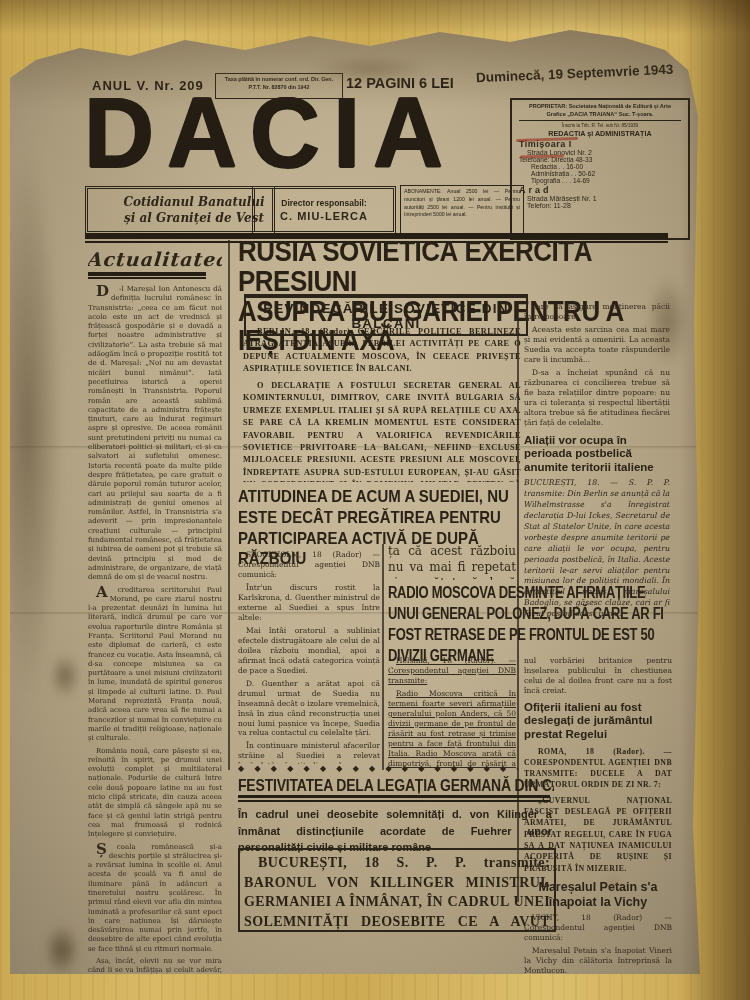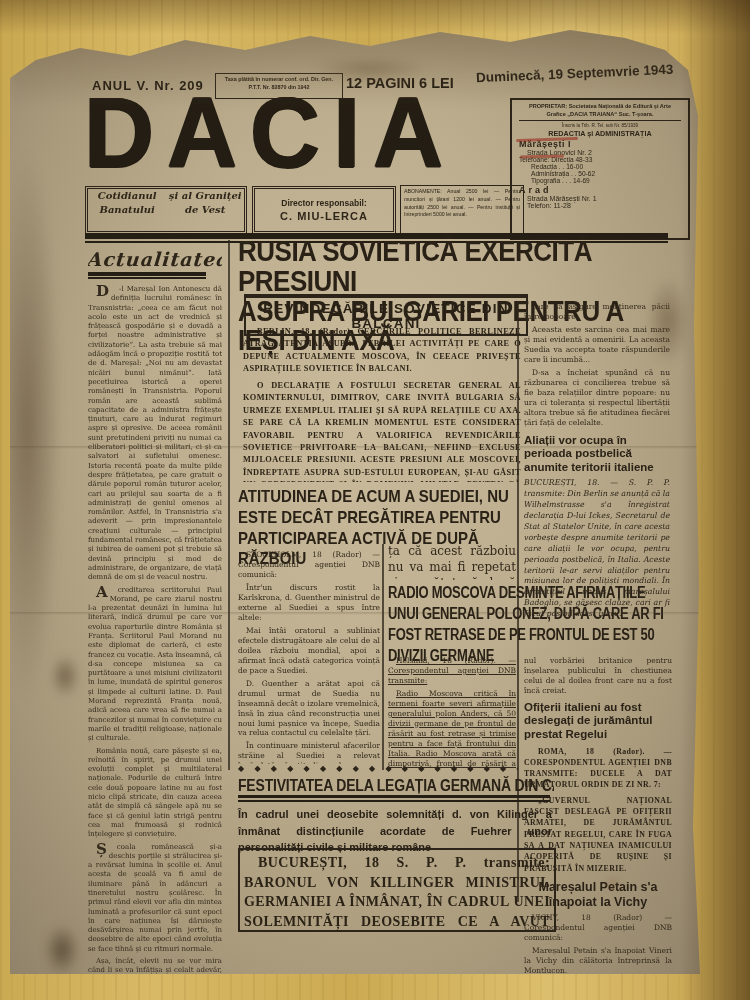--- a/index.html
+++ b/index.html
@@ -53,36 +53,36 @@
 
     <div style="position:absolute;left:74px;top:58px;width:430px;font-weight:900;font-size:97px;line-height:1;
          letter-spacing:13px;color:#241d13;transform:scaleY(1.04);
          text-shadow:1px 0 #241d13,-1px 0 #241d13,0 1px #241d13;">DACIA</div>
 
     <div class="box2" style="position:absolute;left:500px;top:72px;width:162px;height:132px;padding:3px 7px;overflow:hidden;">
       <div style="font-size:5.6px;font-weight:700;text-align:center;line-height:1.35;">PROPRIETAR: Societatea Națională de Editură și Arte Grafice „DACIA TRAIANA“ Suc. T-șoara.</div>
       <div style="border-top:1px solid #2c2418;margin:2px 0;"></div>
       <div style="font-size:4.6px;text-align:center;">Înscris la Trib. R. Tel. sub Nr. 85/1939</div>
       <div style="font-size:7.2px;font-weight:700;text-align:center;margin-top:1px;">REDACȚIA și ADMINISTRAȚIA</div>
-      <div style="font-size:9px;font-weight:800;letter-spacing:.5px;margin-top:1px;">Mărășești I</div>
+      <div style="font-size:9px;font-weight:800;letter-spacing:.5px;margin-top:1px;">Timișoara I</div>
       <div style="font-size:7px;padding-left:8px;">Strada Lonovici Nr. 2</div>
       <div style="font-size:6.6px;">Telefoane: Direcția 48-33</div>
       <div style="font-size:6.6px;padding-left:12px;">Redacția . . 16-00</div>
       <div style="font-size:6.6px;padding-left:12px;">Administrația . . 50-62</div>
       <div style="font-size:6.6px;padding-left:12px;">Tipografia . . . 14-69</div>
       <div style="font-size:9px;font-weight:800;letter-spacing:3px;margin-top:1px;">Arad</div>
       <div style="font-size:7px;padding-left:8px;">Strada Mărășești Nr. 1</div>
       <div style="font-size:7px;padding-left:8px;">Telefon: 11-28</div>
     </div>
     <div class="redmark" style="left:506px;top:112px;width:62px;height:3px;transform:rotate(-2deg);"></div>
     <div class="redmark" style="left:510px;top:129px;width:44px;height:3px;transform:rotate(-1deg);"></div>
 
     <div style="position:absolute;left:75px;top:160px;width:156px;height:42px;border:3px double #2c2418;
-         display:flex;justify-content:center;text-align:center;
-         font-family:'DejaVu Serif',serif;font-weight:700;font-size:10px;line-height:1.35;font-style:italic;">
+         display:flex;flex-direction:column;justify-content:center;text-align:center;
+         font-family:'DejaVu Serif',serif;font-weight:700;font-size:12px;line-height:1.35;font-style:italic;padding-left:28px;">
       <div>Cotidianul Banatului</div>
       <div>și al Graniței de Vest</div>
     </div>
     <div style="position:absolute;left:242px;top:160px;width:138px;height:42px;border:3px double #2c2418;
          display:flex;flex-direction:column;justify-content:center;text-align:center;">
       <div style="font-size:8.5px;font-weight:800;">Director responsabil:</div>
       <div style="font-size:11px;font-weight:800;letter-spacing:1px;margin-top:2px;">C. MIU-LERCA</div>
     </div>
     <div style="position:absolute;left:390px;top:159px;width:116px;height:44px;border:1px solid #2c2418;
          font-size:5.2px;line-height:1.5;text-align:justify;padding:2px 3px;overflow:hidden;color:#2c2418;">ABONAMENTE: Anual 2500 lei — Pentru muncitori și țărani 1200 lei anual. — Pentru autorități 2500 lei anual. — Pentru instituții și întreprinderi 5000 lei anual.</div>

